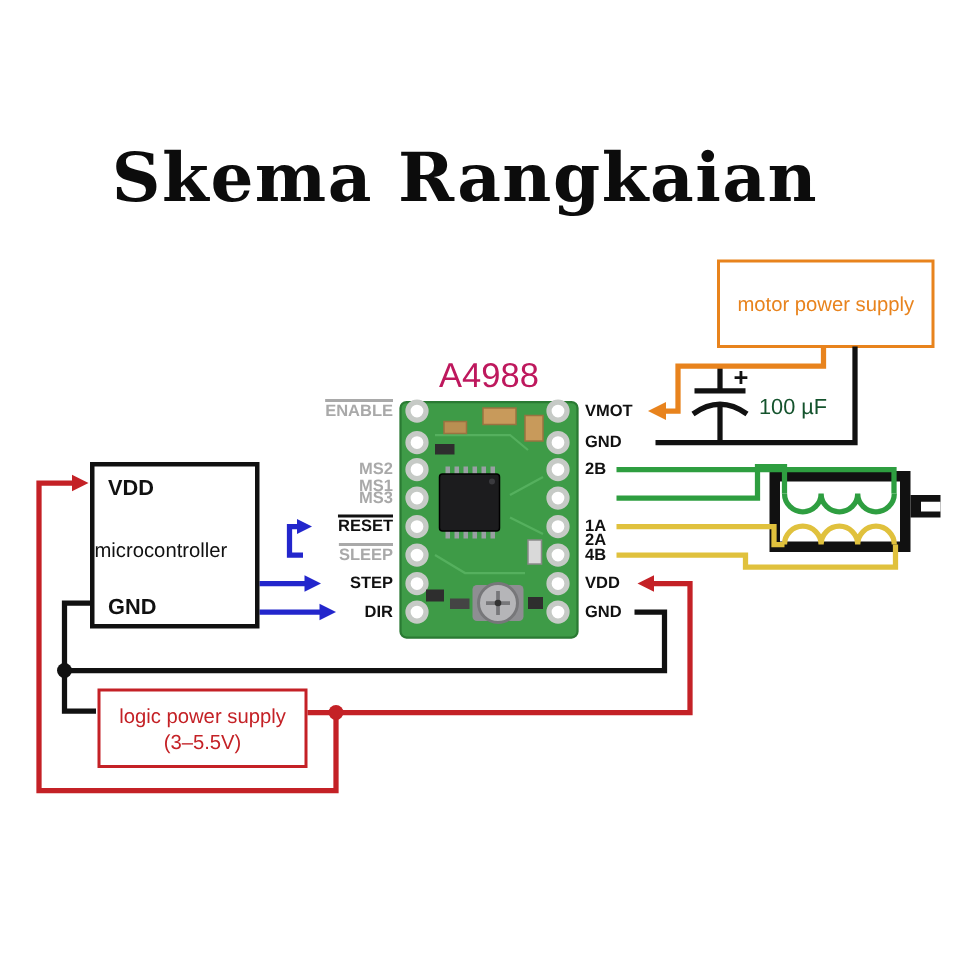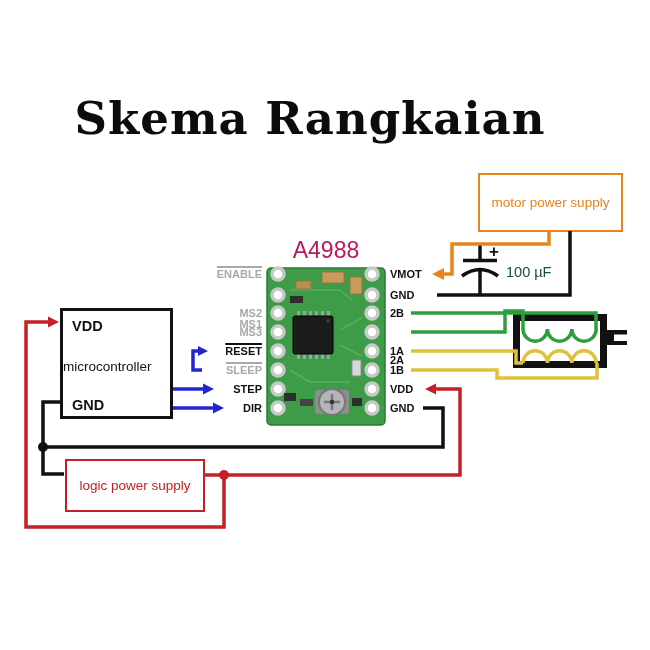--- a/index.html
+++ b/index.html
@@ -168,20 +168,21 @@
 </svg>
 
 <div class="abs" id="schematic-title">Skema Rangkaian</div>
 
 <div class="abs supply-box" id="motor-supply-box">
   <div>motor power supply</div>
 </div>
 
 <div class="abs supply-box" id="logic-supply-box">
   <div>logic power supply</div>
+  <div>(3–5.5V)</div>
 </div>
 
 <div class="abs" id="mcu-box">
   <div class="mcu-pin" style="top:7px;">VDD</div>
   <div id="mcu-name">microcontroller</div>
   <div class="mcu-pin" style="top:86px;">GND</div>
 </div>
 
 <div class="abs" id="driver-name">A4988</div>
 
@@ -192,18 +193,18 @@
 <div class="abs pin left overline" style="top:342px;">RESET</div>
 <div class="abs pin left muted overline" style="top:361px;">SLEEP</div>
 <div class="abs pin left" style="top:380px;">STEP</div>
 <div class="abs pin left" style="top:399px;">DIR</div>
 
 <div class="abs pin right" style="top:265px;">VMOT</div>
 <div class="abs pin right" style="top:286px;">GND</div>
 <div class="abs pin right" style="top:304px;">2B</div>
 <div class="abs pin right" style="top:323px;margin-top:28px;">2A</div>
 <div class="abs pin right" style="top:342px;">1A</div>
-<div class="abs pin right" style="top:361px;">1B</div>
+<div class="abs pin right" style="top:361px;">4B</div>
 <div class="abs pin right" style="top:380px;">VDD</div>
 <div class="abs pin right" style="top:399px;">GND</div>
 
 <div class="abs" id="cap-plus">+</div>
 <div class="abs" id="cap-value">100 µF</div>
 
 </body></html>

